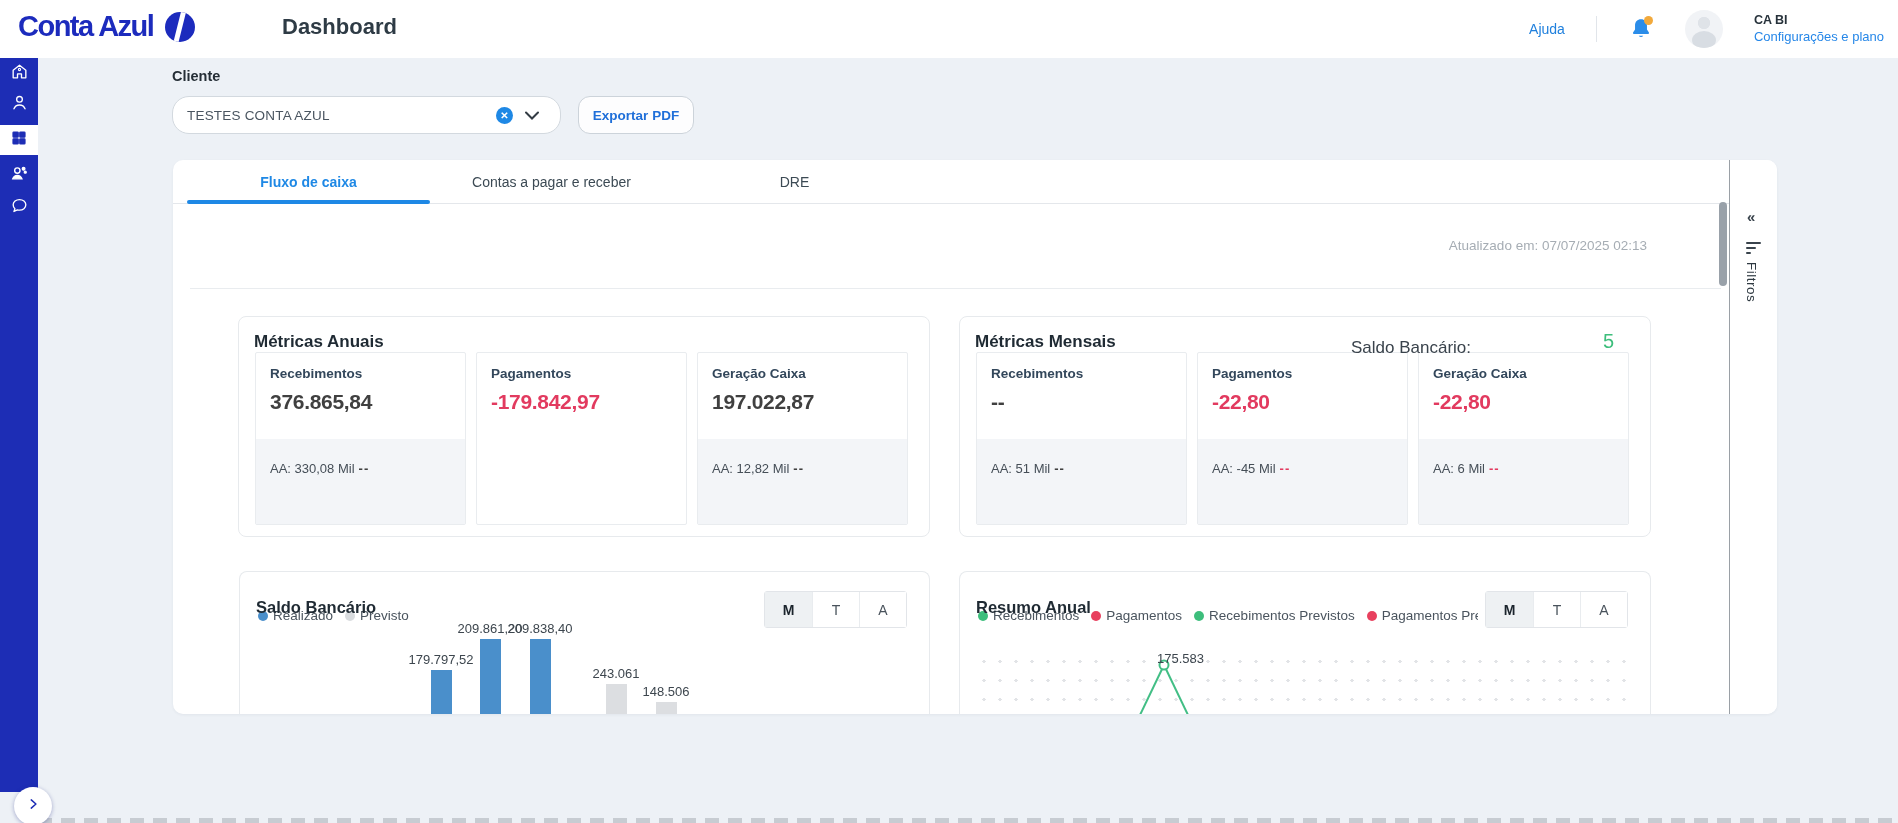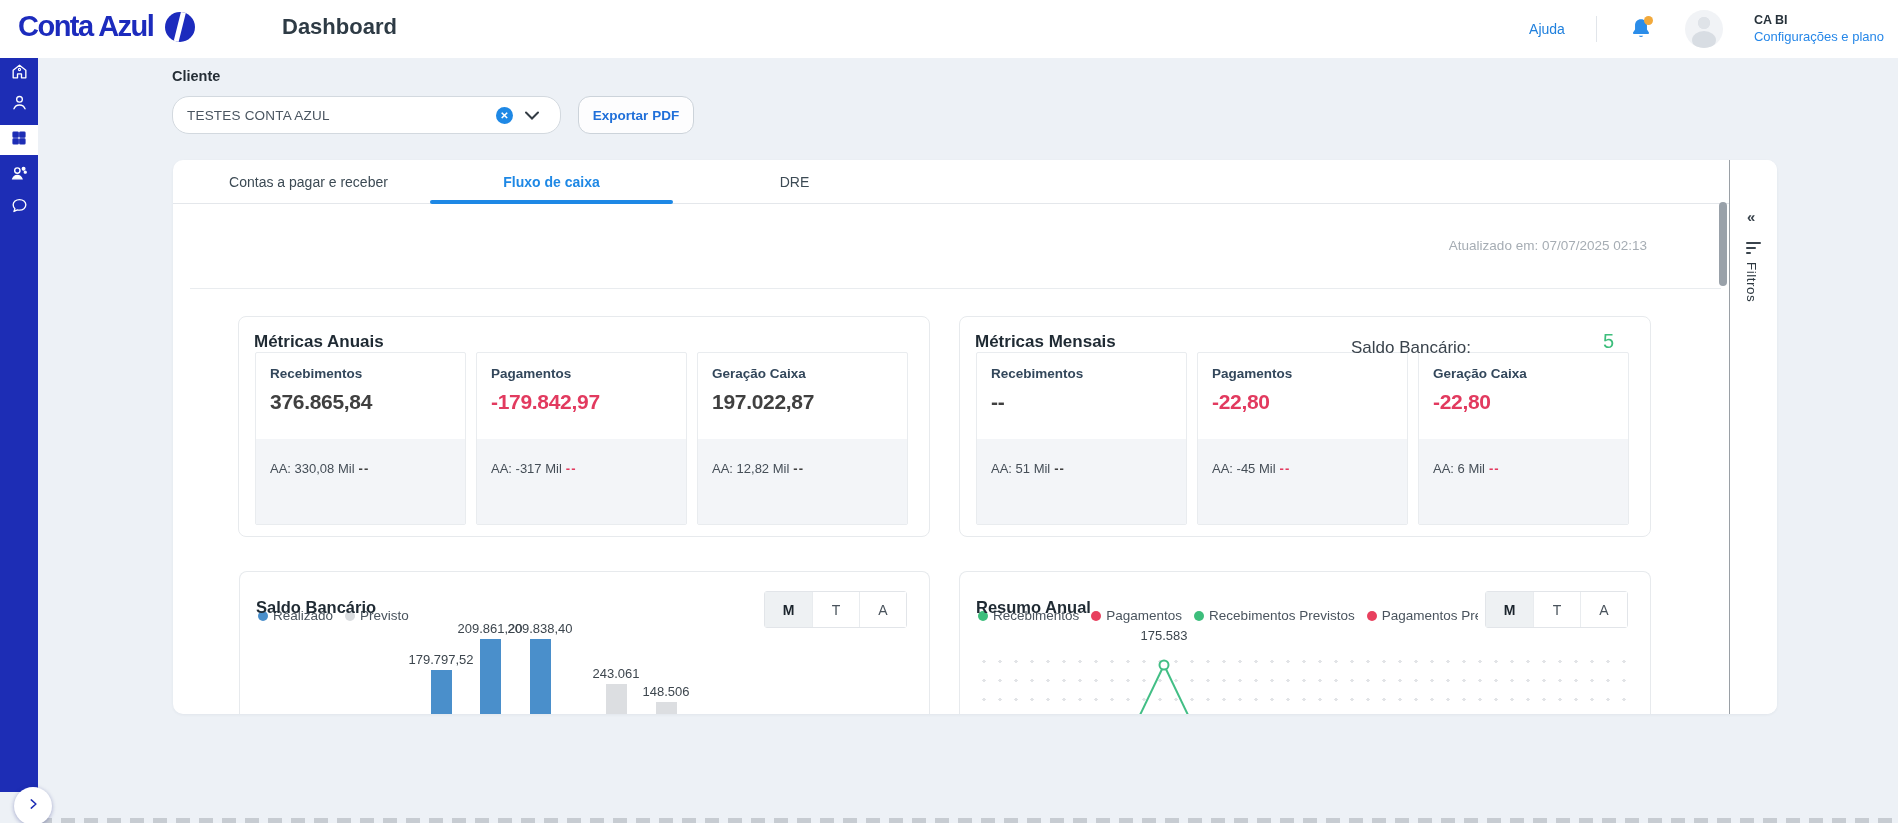--- a/index.html
+++ b/index.html
@@ -179,45 +179,42 @@
   <span class="clear-icon">✕</span>
   <span><svg width="14" height="9" viewBox="0 0 14 9">
         <path d="M1 1.5l6 6 6-6" fill="none" stroke="#333c44" stroke-width="2" stroke-linecap="round"></path>
       </svg></span>
 </div>
 <div class="export-btn">Exportar PDF</div>
 
 <div class="panel">
 
   <div class="tabs" id="tabs">
+      <div class="tab active">Fluxo de caixa</div>
       <div class="tab">Contas a pagar e receber</div>
-      <div class="tab active">Fluxo de caixa</div>
       <div class="tab">DRE</div>
     </div>
 
   <div class="updated">Atualizado em: 07/07/2025 02:13</div>
   <div class="panel-divider"></div>
   <div class="scroll-thumb"></div>
 
   <div class="metric-section annual">
     <div class="section-title">Métricas Anuais</div>
     <div id="annual-cards">
         <div class="metric-card" style="left: 16px;">
           <div class="m-label">Recebimentos</div>
           <div class="m-value c-green">376.865,84</div>
           <div class="m-footer">
             <div class="m-footer-text"><span>AA: 330,08 Mil</span><span class="trend c-green">--</span></div>
           </div>
         </div>
         <div class="metric-card" style="left: 237px;">
           <div class="m-label">Pagamentos</div>
           <div class="m-value c-red">-179.842,97</div>
-          <div class="m-footer">
-            <div class="m-footer-text"><span>AA: -317 Mil</span><span class="trend c-red">--</span></div>
-          </div>
         </div>
         <div class="metric-card" style="left: 458px;">
           <div class="m-label">Geração Caixa</div>
           <div class="m-value c-green">197.022,87</div>
           <div class="m-footer">
             <div class="m-footer-text"><span>AA: 12,82 Mil</span><span class="trend c-green">--</span></div>
           </div>
         </div>
       </div>
   </div>
@@ -301,21 +298,21 @@
           <span class="legend-dot" style="background: rgb(232, 64, 94);"></span>
           <span>Pagamentos Previstos</span>
         </span>
       </div>
     <div class="chart-title">Resumo Anual</div>
     <div class="periods" id="resumo-periods">
         <div class="period-btn active">M</div>
         <div class="period-btn">T</div>
         <div class="period-btn">A</div>
       </div>
-    <div class="peak-label" style="left:164px; top:56px;">175.583</div>
+    <div class="peak-label" style="left:164px; top:79px;text-align:right;">175.583</div>
     <svg class="peak-svg" width="692" height="143" viewBox="0 0 692 143">
       <path d="M204 93 L180 143" stroke="#42be85" stroke-width="2" fill="none"></path>
       <path d="M204 93 L228 143" stroke="#42be85" stroke-width="2" fill="none"></path>
       <circle cx="204" cy="93" r="4.5" fill="#ffffff" stroke="#42be85" stroke-width="2"></circle>
     </svg>
   </div>
 
   <div class="filters-strip">
     <span class="collapse-chevrons">«</span>
     <span class="filter-icon">

